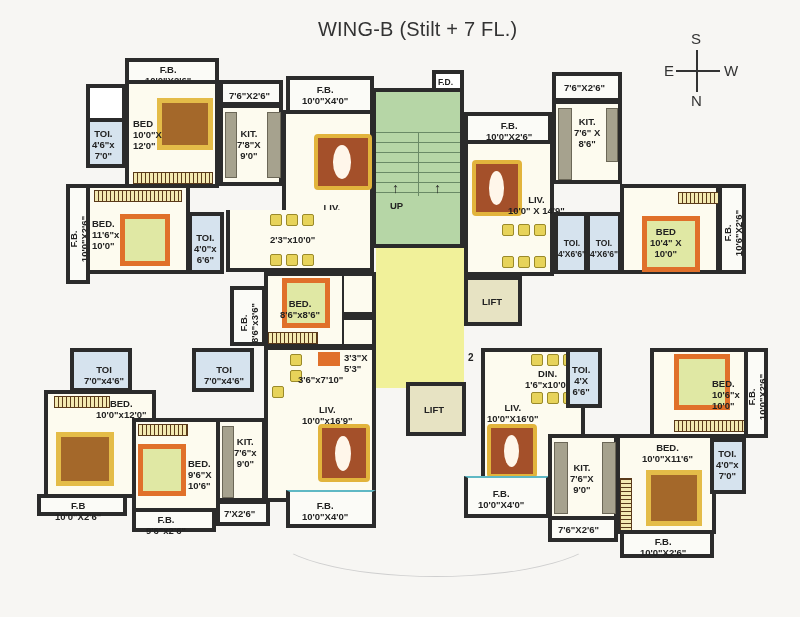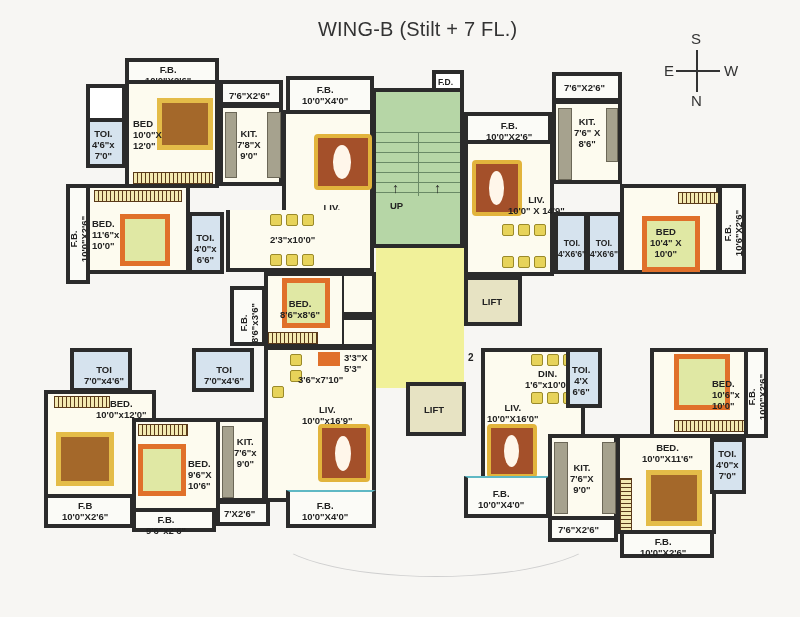--- a/index.html
+++ b/index.html
@@ -178,21 +178,21 @@
   <div class="room toi" style="left:192px;top:348px;width:62px;height:44px;">
     <span class="lab" style="left:8px;top:12px;">TOI
 7'0"x4'6"</span>
   </div>
   <div class="room light" style="left:44px;top:390px;width:112px;height:108px;">
     <div class="wardrobe" style="left:6px;top:2px;width:56px;"></div>
     <span class="lab" style="left:48px;top:4px;">BED.
 10'0"x12'0"</span>
     <div class="bed d" style="left:8px;top:38px;width:58px;height:54px;"></div>
   </div>
-  <div class="room fb" style="left:44px;top:494px;width:90px;height:34px;">
+  <div class="room fb" style="left:37px;top:494px;width:90px;height:22px;">
     <span class="lab" style="left:14px;top:2px;">F.B
 10'0"X2'6"</span>
   </div>
   <div class="room light" style="left:132px;top:418px;width:90px;height:94px;">
     <div class="wardrobe" style="left:2px;top:2px;width:50px;"></div>
     <div class="bed" style="left:2px;top:22px;width:48px;height:52px;"></div>
     <span class="lab" style="left:52px;top:36px;text-align:left;">BED.
 9'6"X
 10'6"</span>
   </div>

